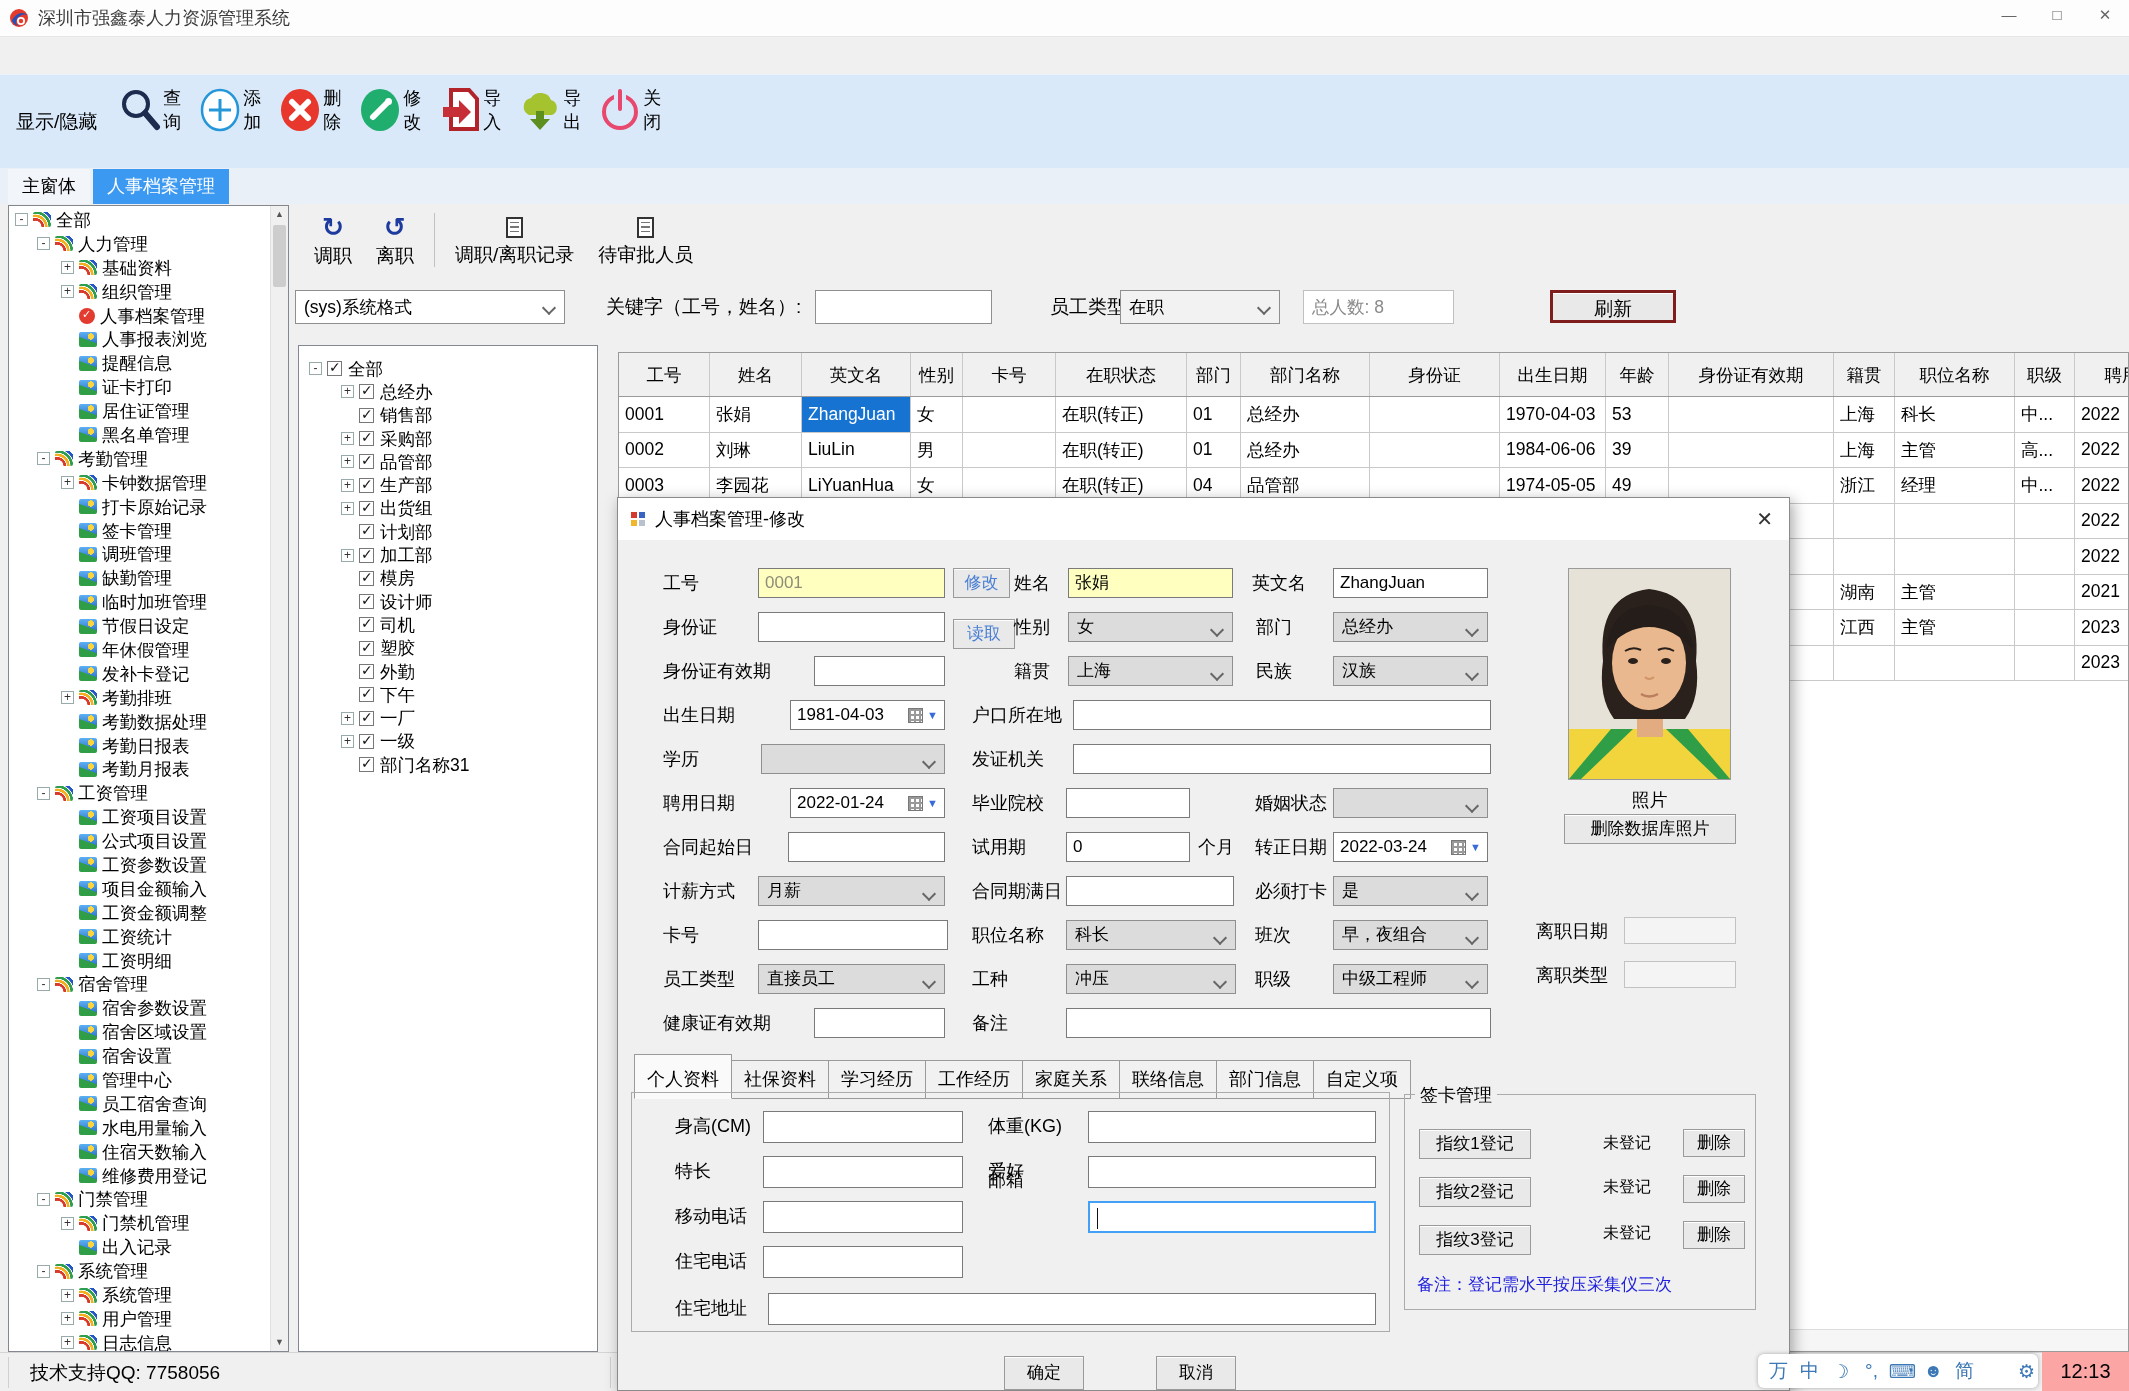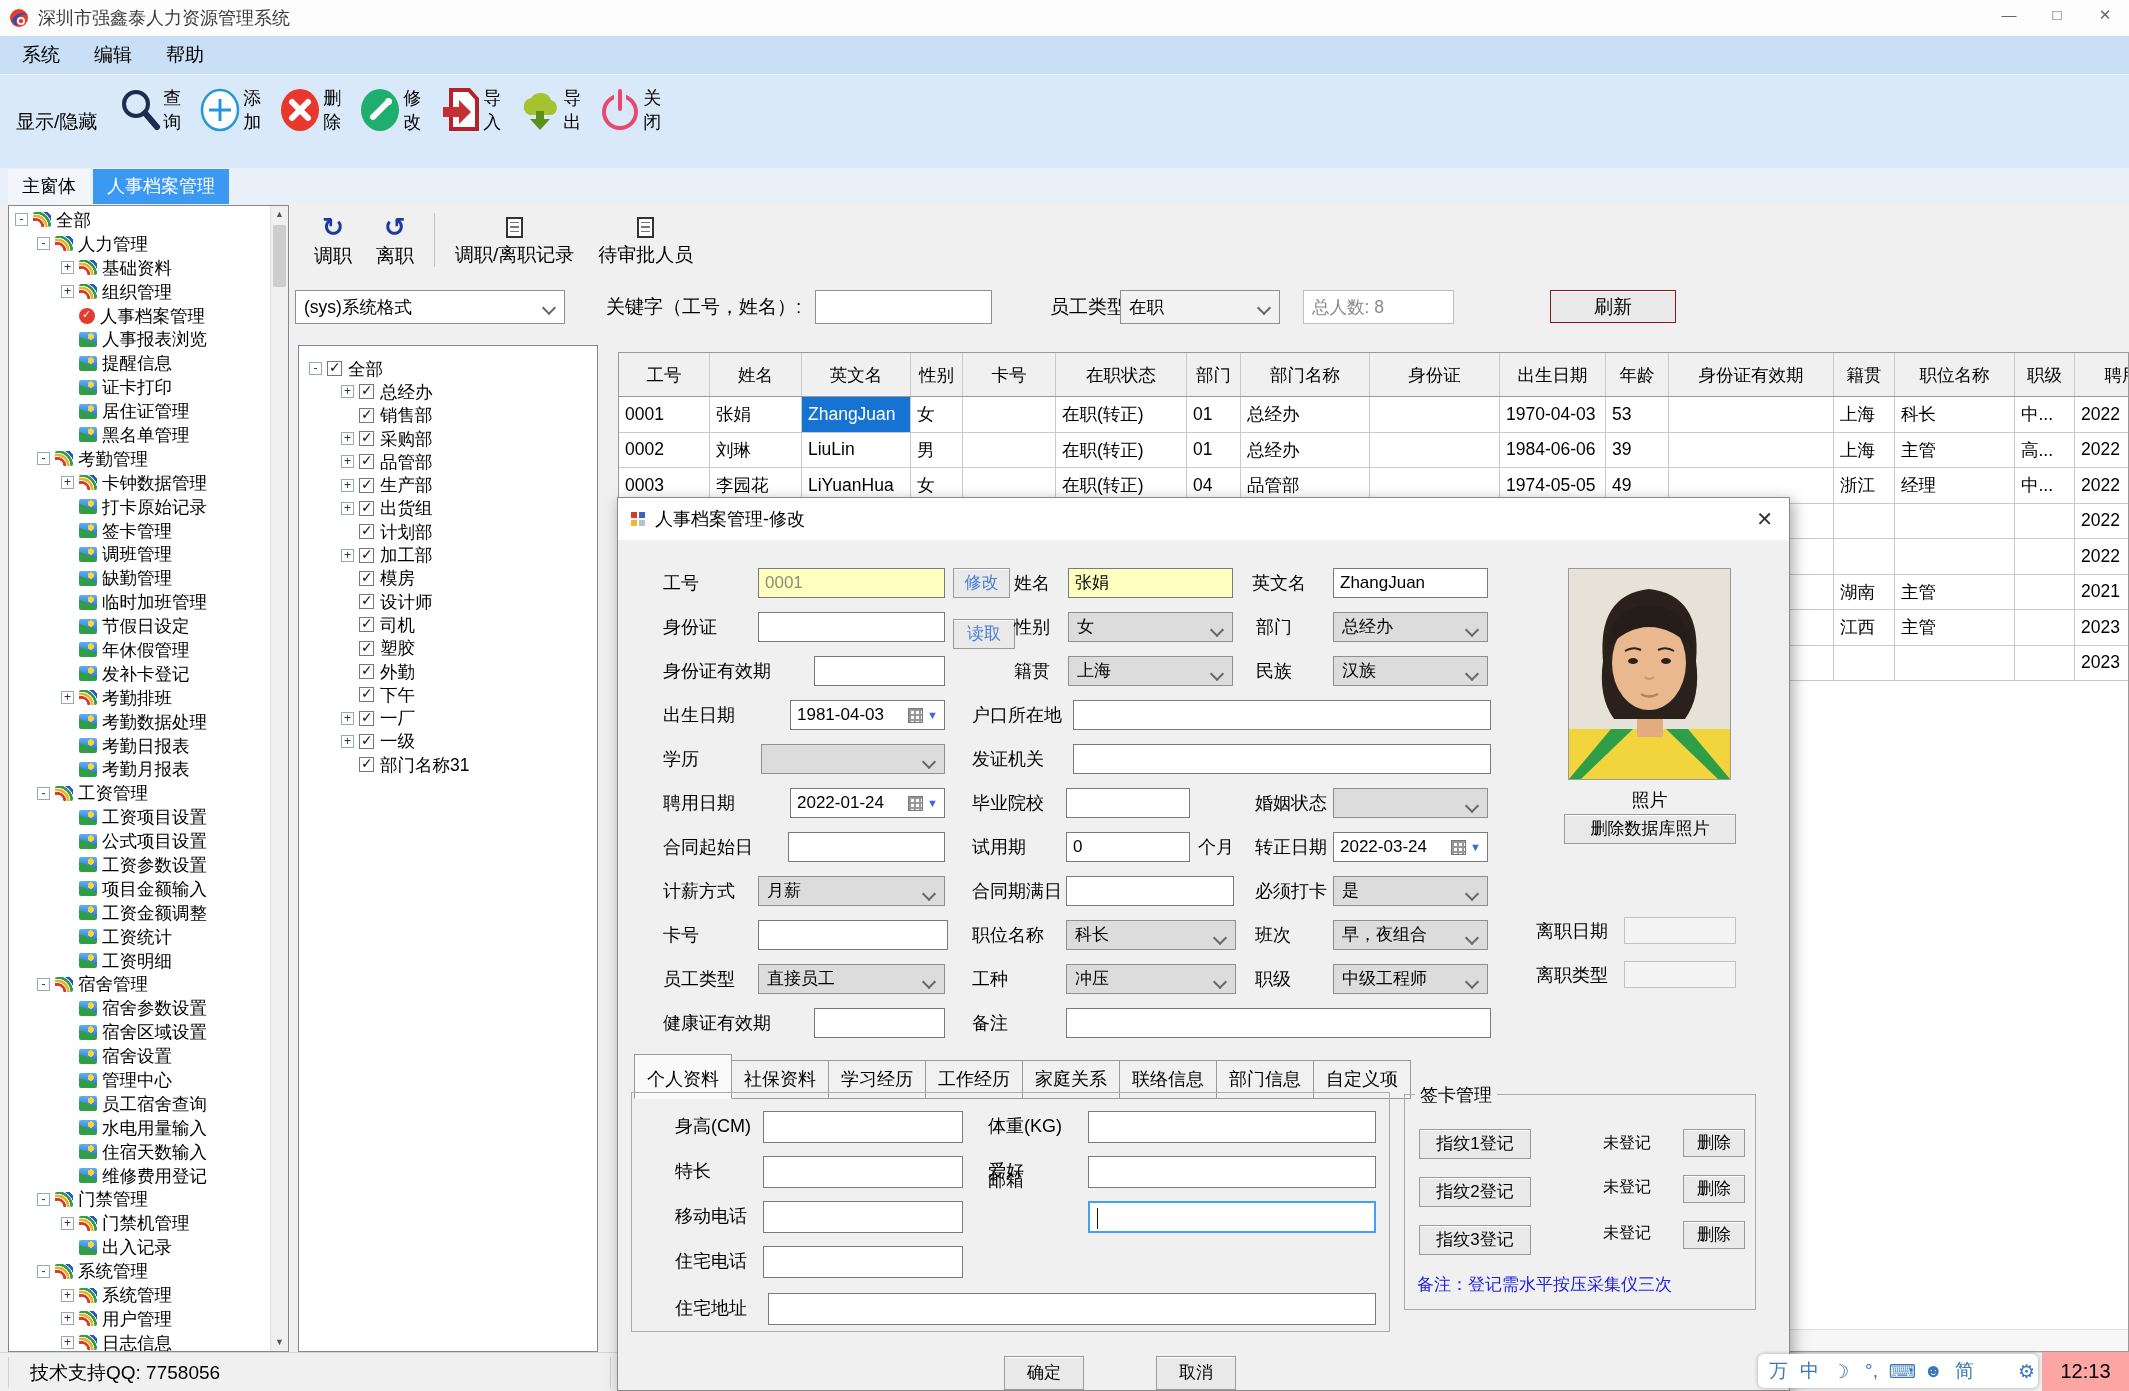--- a/index.html
+++ b/index.html
@@ -60,21 +60,21 @@
   .doc-ico{width:17px;height:21px;background:linear-gradient(#fff,#fff) ,#fff;border:2px solid #333;box-sizing:border-box;position:relative;margin-top:4px;margin-bottom:3px}
   .doc-ico::after{content:"";position:absolute;left:2px;top:3px;right:2px;height:10px;
      background:repeating-linear-gradient(#777 0 1.5px, transparent 1.5px 4.5px)}
   .act-label{font-size:19px;margin-top:1px}
   .vsep{width:1px;height:54px;background:#c2c2c2;margin:0 8px}
   .filterbar{position:absolute;left:292px;top:278px;width:1837px;height:66px}
   .f-label{position:absolute;font-size:19px;line-height:34px;white-space:nowrap}
   .box{position:absolute;height:34px;border:1px solid #8f8f8f;background:#fff;box-sizing:border-box;font-size:17.5px;line-height:32px;padding:0 8px;white-space:nowrap}
   .combo-arrow{position:absolute;right:10px;top:12px;width:8px;height:8px;border-right:2px solid #666;border-bottom:2px solid #666;transform:rotate(45deg)}
   .muted{color:#8a8a8a}
-  .push-btn{position:absolute;height:33px;border:1px solid #7f1d1d;background:#e9e9e9;box-shadow:inset 0 1px 0 #fff;font-size:19px;text-align:center;line-height:31px;box-sizing:border-box}
+  .push-btn{position:absolute;height:33px;border:3px solid #7f1d1d;background:#e9e9e9;box-shadow:inset 0 1px 0 #fff;font-size:19px;text-align:center;line-height:31px;box-sizing:border-box}
   
   .dept-panel{position:absolute;left:298px;top:345px;width:300px;height:1007px;background:#fff;border:1px solid #828790;box-sizing:border-box;padding-top:11px;overflow:hidden}
   .dept-item{height:23.3px;display:flex;align-items:center;font-size:17.5px;white-space:nowrap}
   .dept-item[data-level="0"]{padding-left:10px}
   .dept-item[data-level="1"]{padding-left:42px}
   .cb{width:15px;height:15px;border:1px solid #777;background:#fff;margin-right:6px;flex:none;position:relative;box-sizing:border-box}
   .cb[data-checked]::after{content:"✓";position:absolute;left:1px;top:-3px;font-size:14px;color:#111}
   
   .grid{position:absolute;left:618px;top:352px;width:1511px;height:1000px;background:#fff;border:1px solid #9a9a9a;box-sizing:border-box;overflow:hidden}
   .trow{display:flex;height:34.5px;border-bottom:1px solid #c9c9c9;background:#fff}
@@ -143,25 +143,20 @@
         <circle cx="13" cy="14" r="2.2" fill="#e43b2c"></circle>
     </svg>
     <span class="title-text">深圳市强鑫泰人力资源管理系统</span>
     <div class="win-controls">
       <span class="win-btn">—</span>
       <span class="win-btn">□</span>
       <span class="win-btn">✕</span>
     </div>
   </div>
 
-  <div class="menubar">
-    <span class="menu-item">系统</span>
-    <span class="menu-item">编辑</span>
-    <span class="menu-item">帮助</span>
-  </div>
 
   <div class="toolbar">
     <span class="toggle">显示/隐藏</span>
     <div class="tool-btns">
       <div class="tool-btn">
         <span class="tool-icon">
           <svg width="46" height="50" viewBox="0 0 46 50">
               <circle cx="19" cy="19" r="12" fill="none" stroke="#1c2b4e" stroke-width="4"></circle>
               <line x1="28" y1="28" x2="40" y2="42" stroke="#1c2b4e" stroke-width="6" stroke-linecap="round"></line>
             </svg>

